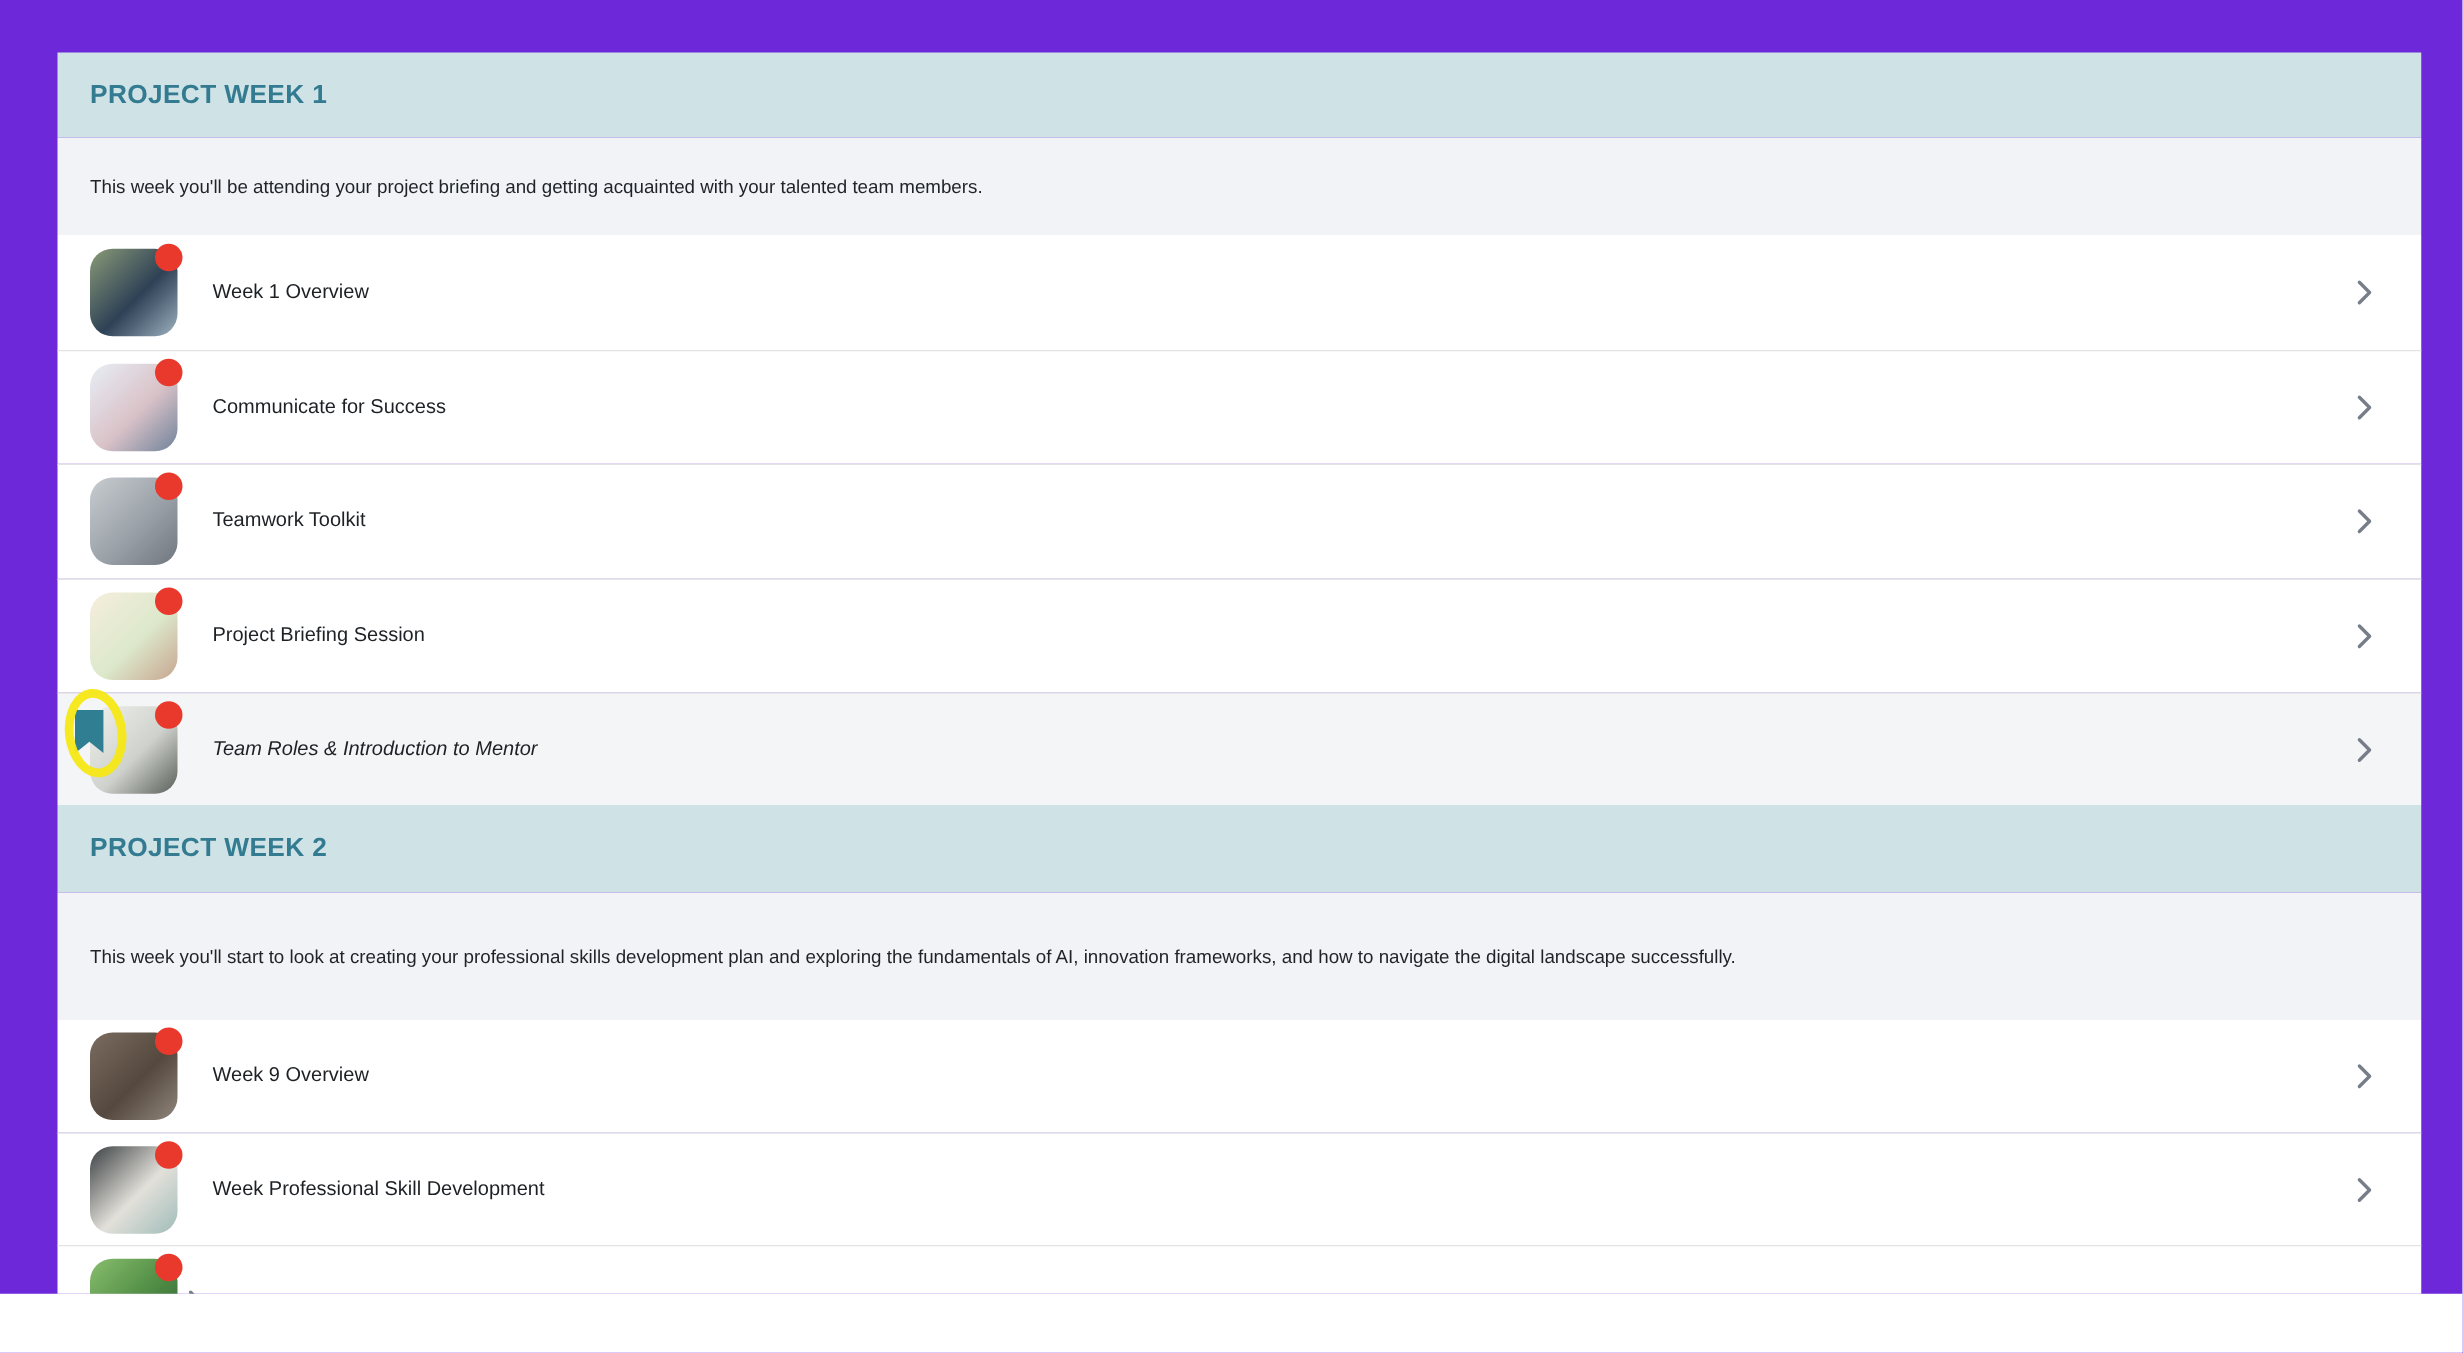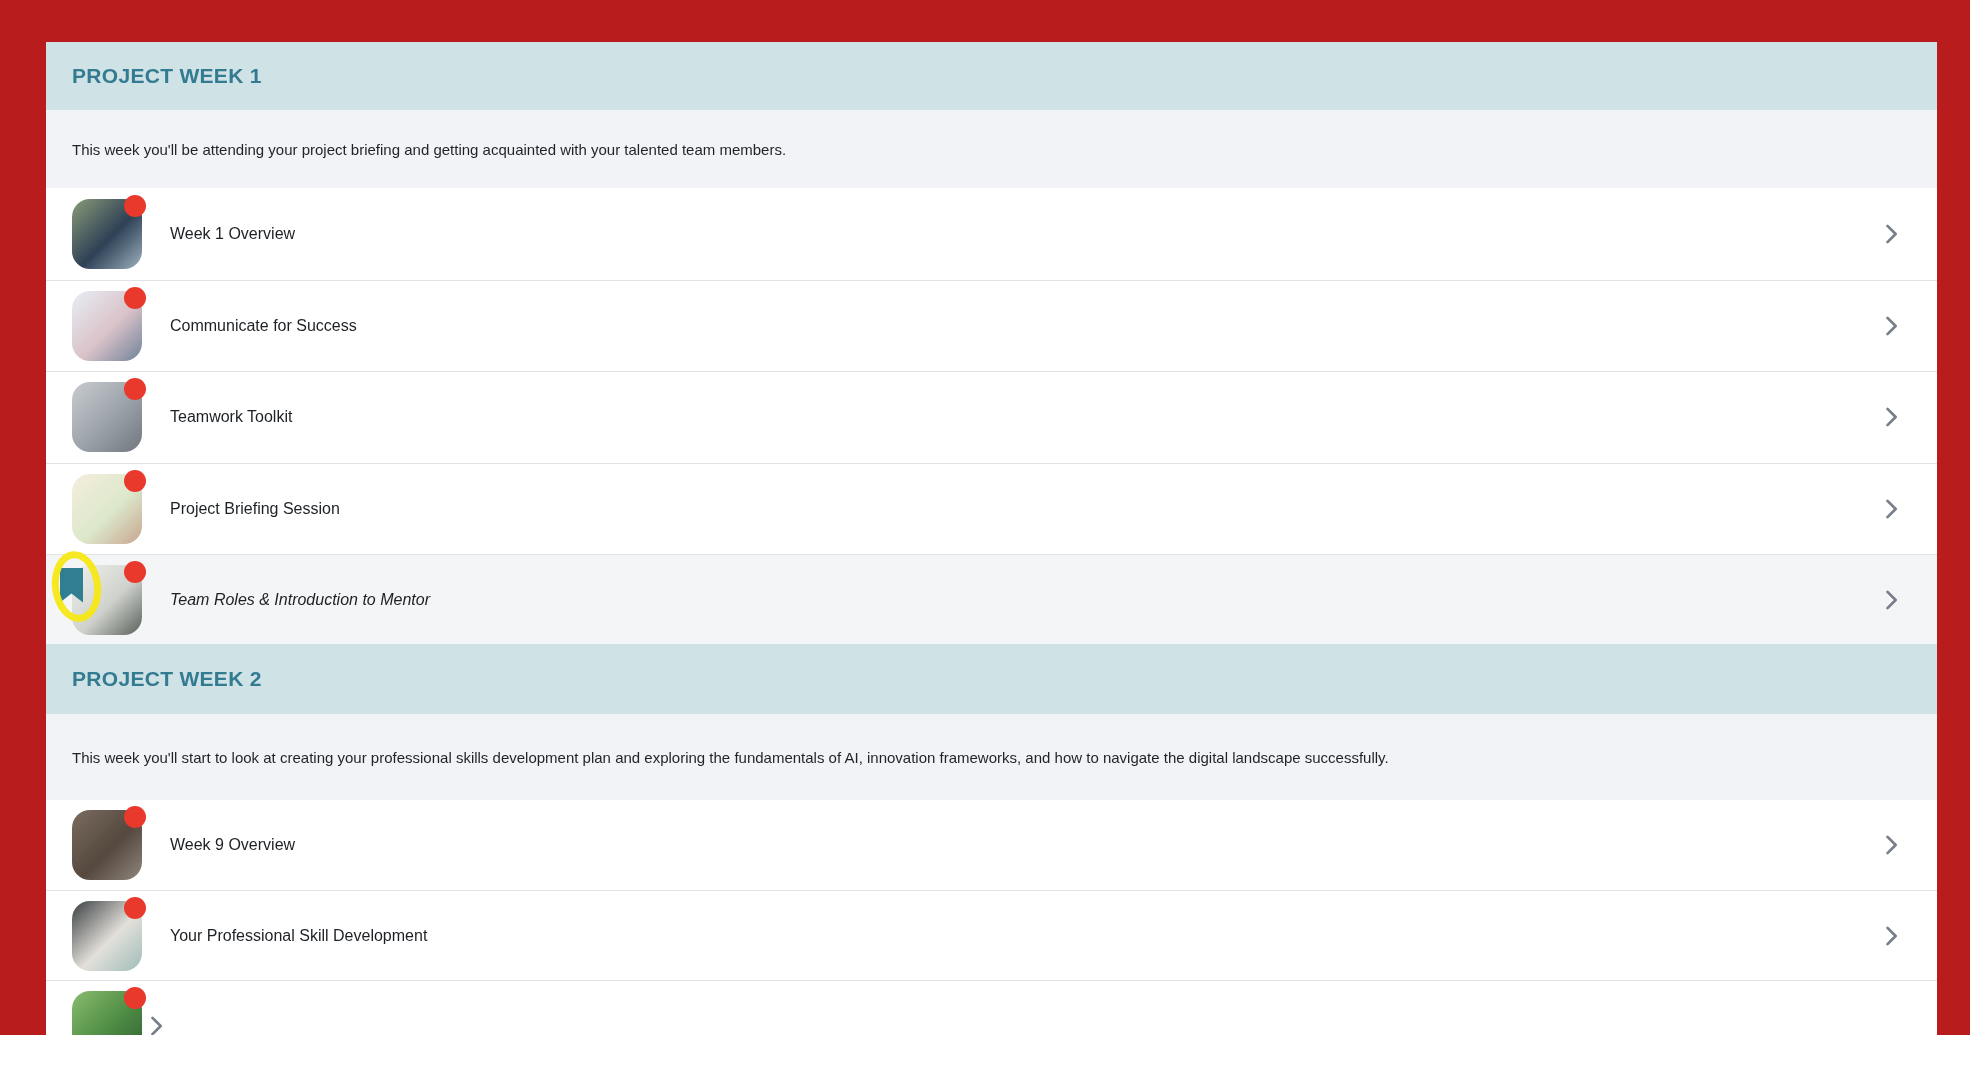--- a/index.html
+++ b/index.html
@@ -3,27 +3,27 @@
 <meta charset="utf-8">
 <style>
   :root{
     --band-bg:#cfe2e6; --band-text:#337b91; --desc-bg:#f1f3f6; --row-bg:#ffffff;
     --row-alt-bg:#f4f5f7; --title-color:#1d2125; --divider:#e2e3e5; --chevron:#777e89;
     --dot:#e8392c; --bookmark:#2f7e92; --annotation:#f6e816;
   }
   *{margin:0;padding:0;box-sizing:border-box;}
   html,body{width:1970px;height:1082px;background:#fff;overflow:hidden;}
   body{font-family:"Liberation Sans","DejaVu Sans",sans-serif;color:var(--title-color);}
-  .viewport{width:1970px;height:1035px;overflow:hidden;background:#b91c1c;}
+  .viewport{width:1970px;height:1035px;overflow:hidden;background:#6d28d9;}
   .content{margin:42px 33px 0 46px;width:1891px;}
   .section-header{height:68px;background:var(--band-bg);display:flex;align-items:center;padding-left:26px;}
   .section:nth-of-type(2) .section-header{height:70px;}
   .section-title{color:var(--band-text);font-size:21px;font-weight:bold;letter-spacing:.3px;}
   .section-desc{height:78px;background:var(--desc-bg);display:flex;align-items:center;padding-left:26px;}
-  .section:nth-of-type(2) .section-desc{height:86px;}
+  .section:nth-of-type(2) .section-desc{height:102px;}
   .desc-text{font-size:15px;color:#1f2327;}
   .item{height:91.5px;background:var(--row-bg);display:flex;align-items:center;padding:0 32px 0 26px;cursor:pointer;position:relative;}
   .section:nth-of-type(2) .item{height:90px;}
   .item + .item{border-top:1px solid var(--divider);}
   .item.highlight{height:90px;background:var(--row-alt-bg);}
   .thumb-wrap{position:relative;width:70px;height:70px;flex:0 0 auto;}
   .thumb{width:70px;height:70px;border-radius:18px;background:#999;}
   .dot{position:absolute;top:-4px;right:-4px;width:22px;height:22px;border-radius:50%;background:var(--dot);}
   .bookmark{position:absolute;left:-12px;top:3px;width:23px;height:35px;background:var(--bookmark);
     clip-path:polygon(0 0,100% 0,100% 100%,50% 74%,0 100%);z-index:2;}
@@ -129,21 +129,21 @@
       <polyline points="9 5 16 12 9 19" fill="none" stroke="currentColor" stroke-width="2.3" stroke-linecap="round" stroke-linejoin="round"></polyline>
     </svg>
   </div>
 
   <div class="item">
     <div class="thumb-wrap">
       <div class="thumb" style="background: linear-gradient(135deg, rgb(58, 63, 66) 0%, rgb(227, 224, 218) 55%, rgb(159, 188, 184) 100%);"></div>
       <span class="dot"></span>
 
     </div>
-    <span class="item-title">Your Professional Skill Development</span>
+    <span class="item-title">Week Professional Skill Development</span>
     <svg class="chevron" viewBox="0 0 24 24" aria-hidden="true">
       <polyline points="9 5 16 12 9 19" fill="none" stroke="currentColor" stroke-width="2.3" stroke-linecap="round" stroke-linejoin="round"></polyline>
     </svg>
   </div>
 
   <div class="item">
     <div class="thumb-wrap">
       <div class="thumb" style="background: linear-gradient(135deg, rgb(136, 189, 109) 0%, rgb(77, 138, 67) 55%, rgb(47, 92, 51) 100%);"></div>
       <span class="dot"></span>
 

